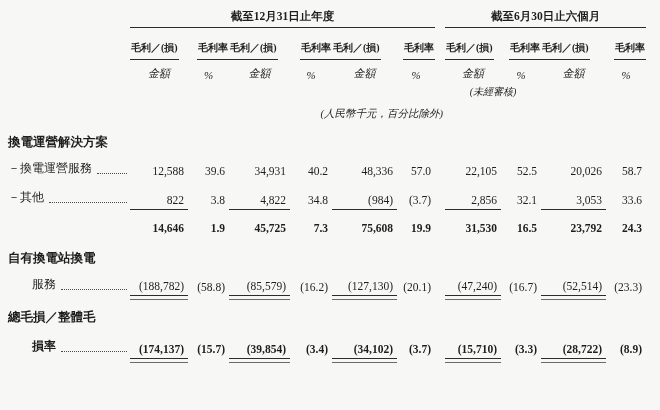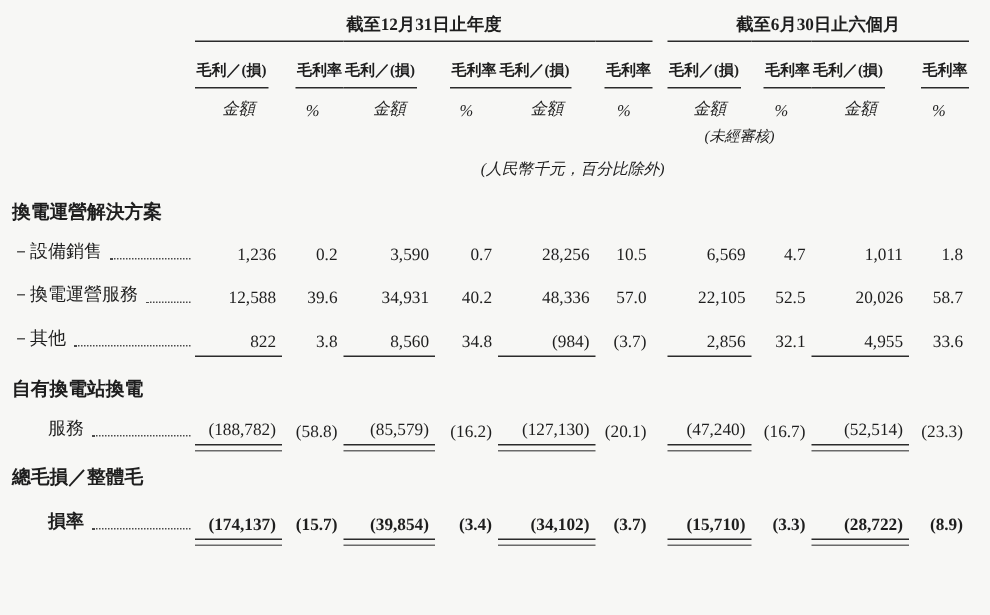--- a/index.html
+++ b/index.html
@@ -115,39 +115,20 @@
         <td colspan="4"></td>
       </tr>
     </thead>
     <tbody>
         <tr class="r-section">
           <td class="lbl" colspan="12">換電運營解決方案</td>
         </tr>
         <tr class="r-item">
           <td class="lbl">
             <span class="lblflex">
-              <span class="txt">－設備銷售</span>
-              <span class="dots"></span>
-            </span>
-          </td>
-          <td class="amt">1,236</td>
-          <td class="rate">0.2</td>
-          <td class="amt">3,590</td>
-          <td class="rate">0.7</td>
-          <td class="amt">28,256</td>
-          <td class="rate">10.5</td>
-          <td class="gap"></td>
-          <td class="amt">6,569</td>
-          <td class="rate">4.7</td>
-          <td class="amt">1,011</td>
-          <td class="rate">1.8</td>
-        </tr>
-        <tr class="r-item">
-          <td class="lbl">
-            <span class="lblflex">
               <span class="txt">－換電運營服務</span>
               <span class="dots"></span>
             </span>
           </td>
           <td class="amt">12,588</td>
           <td class="rate">39.6</td>
           <td class="amt">34,931</td>
           <td class="rate">40.2</td>
           <td class="amt">48,336</td>
           <td class="rate">57.0</td>
@@ -159,29 +140,47 @@
         </tr>
         <tr class="r-item">
           <td class="lbl">
             <span class="lblflex">
               <span class="txt">－其他</span>
               <span class="dots"></span>
             </span>
           </td>
           <td class="amt ruleS">822</td>
           <td class="rate">3.8</td>
-          <td class="amt ruleS">8,560</td>
+          <td class="amt ruleS">4,822</td>
           <td class="rate">34.8</td>
           <td class="amt ruleS">(984)</td>
           <td class="rate">(3.7)</td>
           <td class="gap"></td>
           <td class="amt ruleS">2,856</td>
           <td class="rate">32.1</td>
-          <td class="amt ruleS">4,955</td>
+          <td class="amt ruleS">3,053</td>
           <td class="rate">33.6</td>
+        </tr>
+        <tr class="r-total">
+          <td class="lbl">
+            <span class="lblflex">
+              <span class="txt"></span>
+            </span>
+          </td>
+          <td class="amt">14,646</td>
+          <td class="rate">1.9</td>
+          <td class="amt">45,725</td>
+          <td class="rate">7.3</td>
+          <td class="amt">75,608</td>
+          <td class="rate">19.9</td>
+          <td class="gap"></td>
+          <td class="amt">31,530</td>
+          <td class="rate">16.5</td>
+          <td class="amt">23,792</td>
+          <td class="rate">24.3</td>
         </tr>
         <tr class="r-section">
           <td class="lbl" colspan="12">自有換電站換電</td>
         </tr>
         <tr class="r-item">
           <td class="lbl ind">
             <span class="lblflex">
               <span class="txt">服務</span>
               <span class="dots"></span>
             </span>

